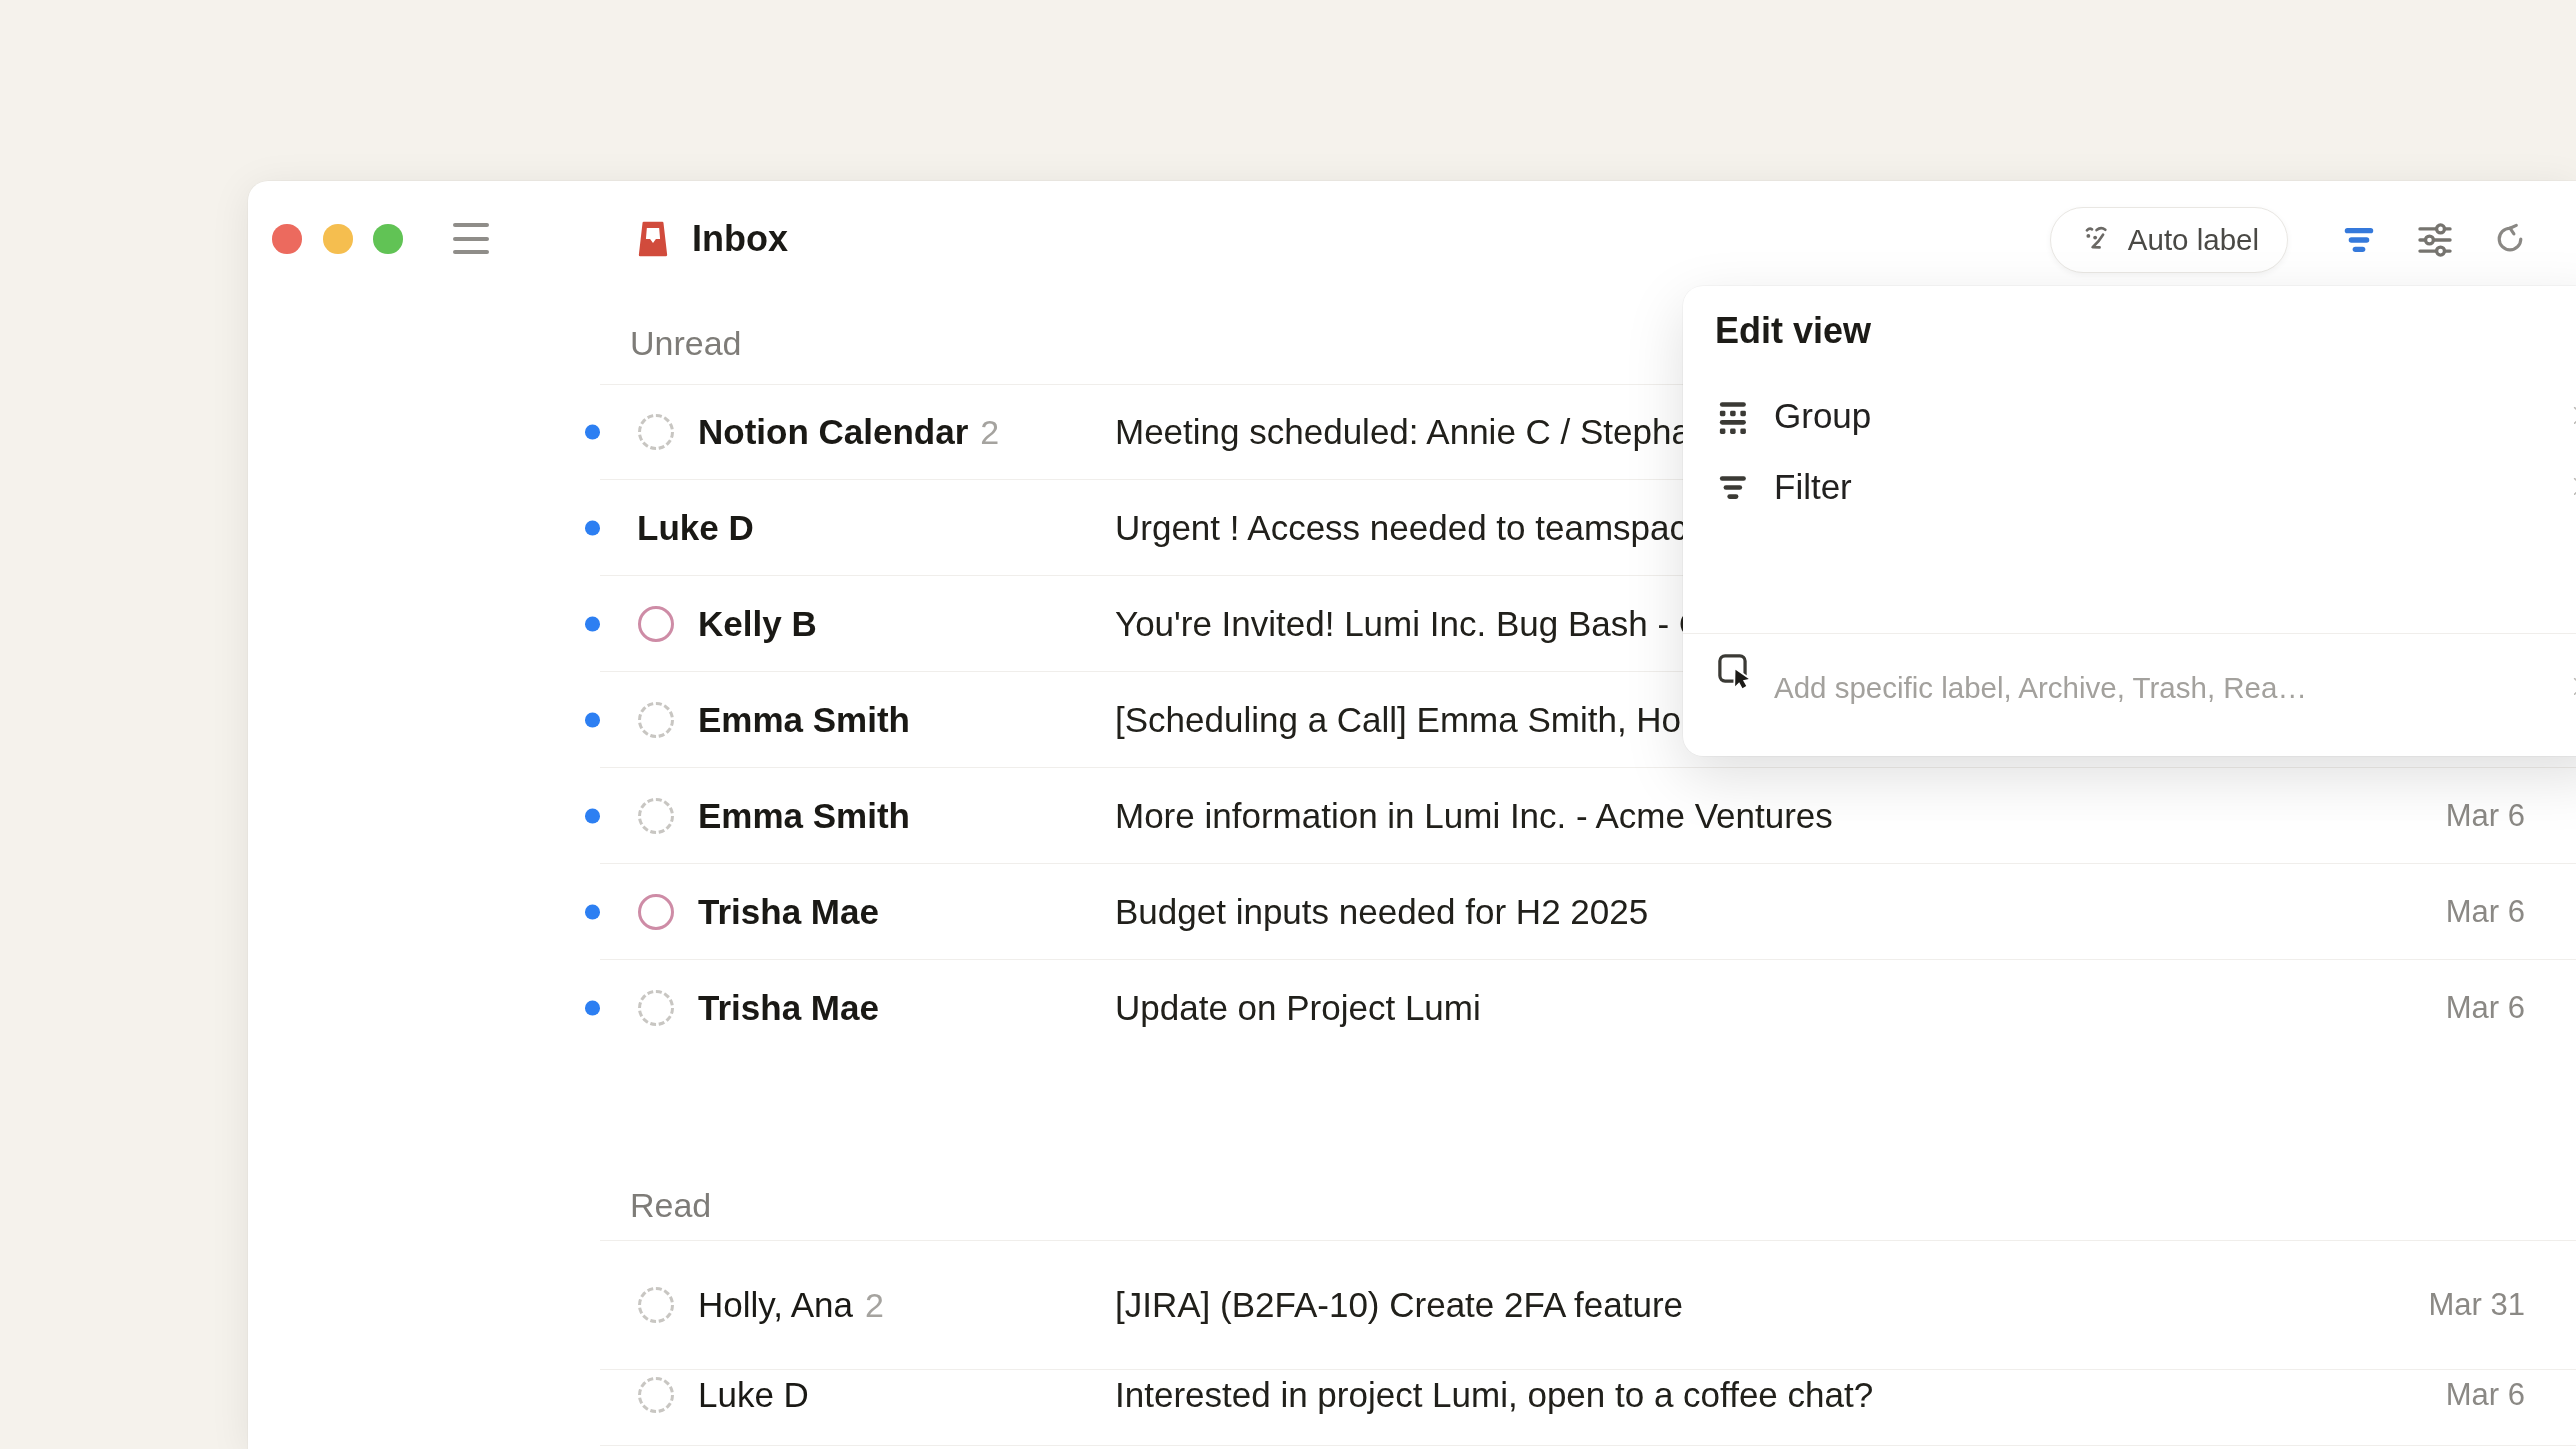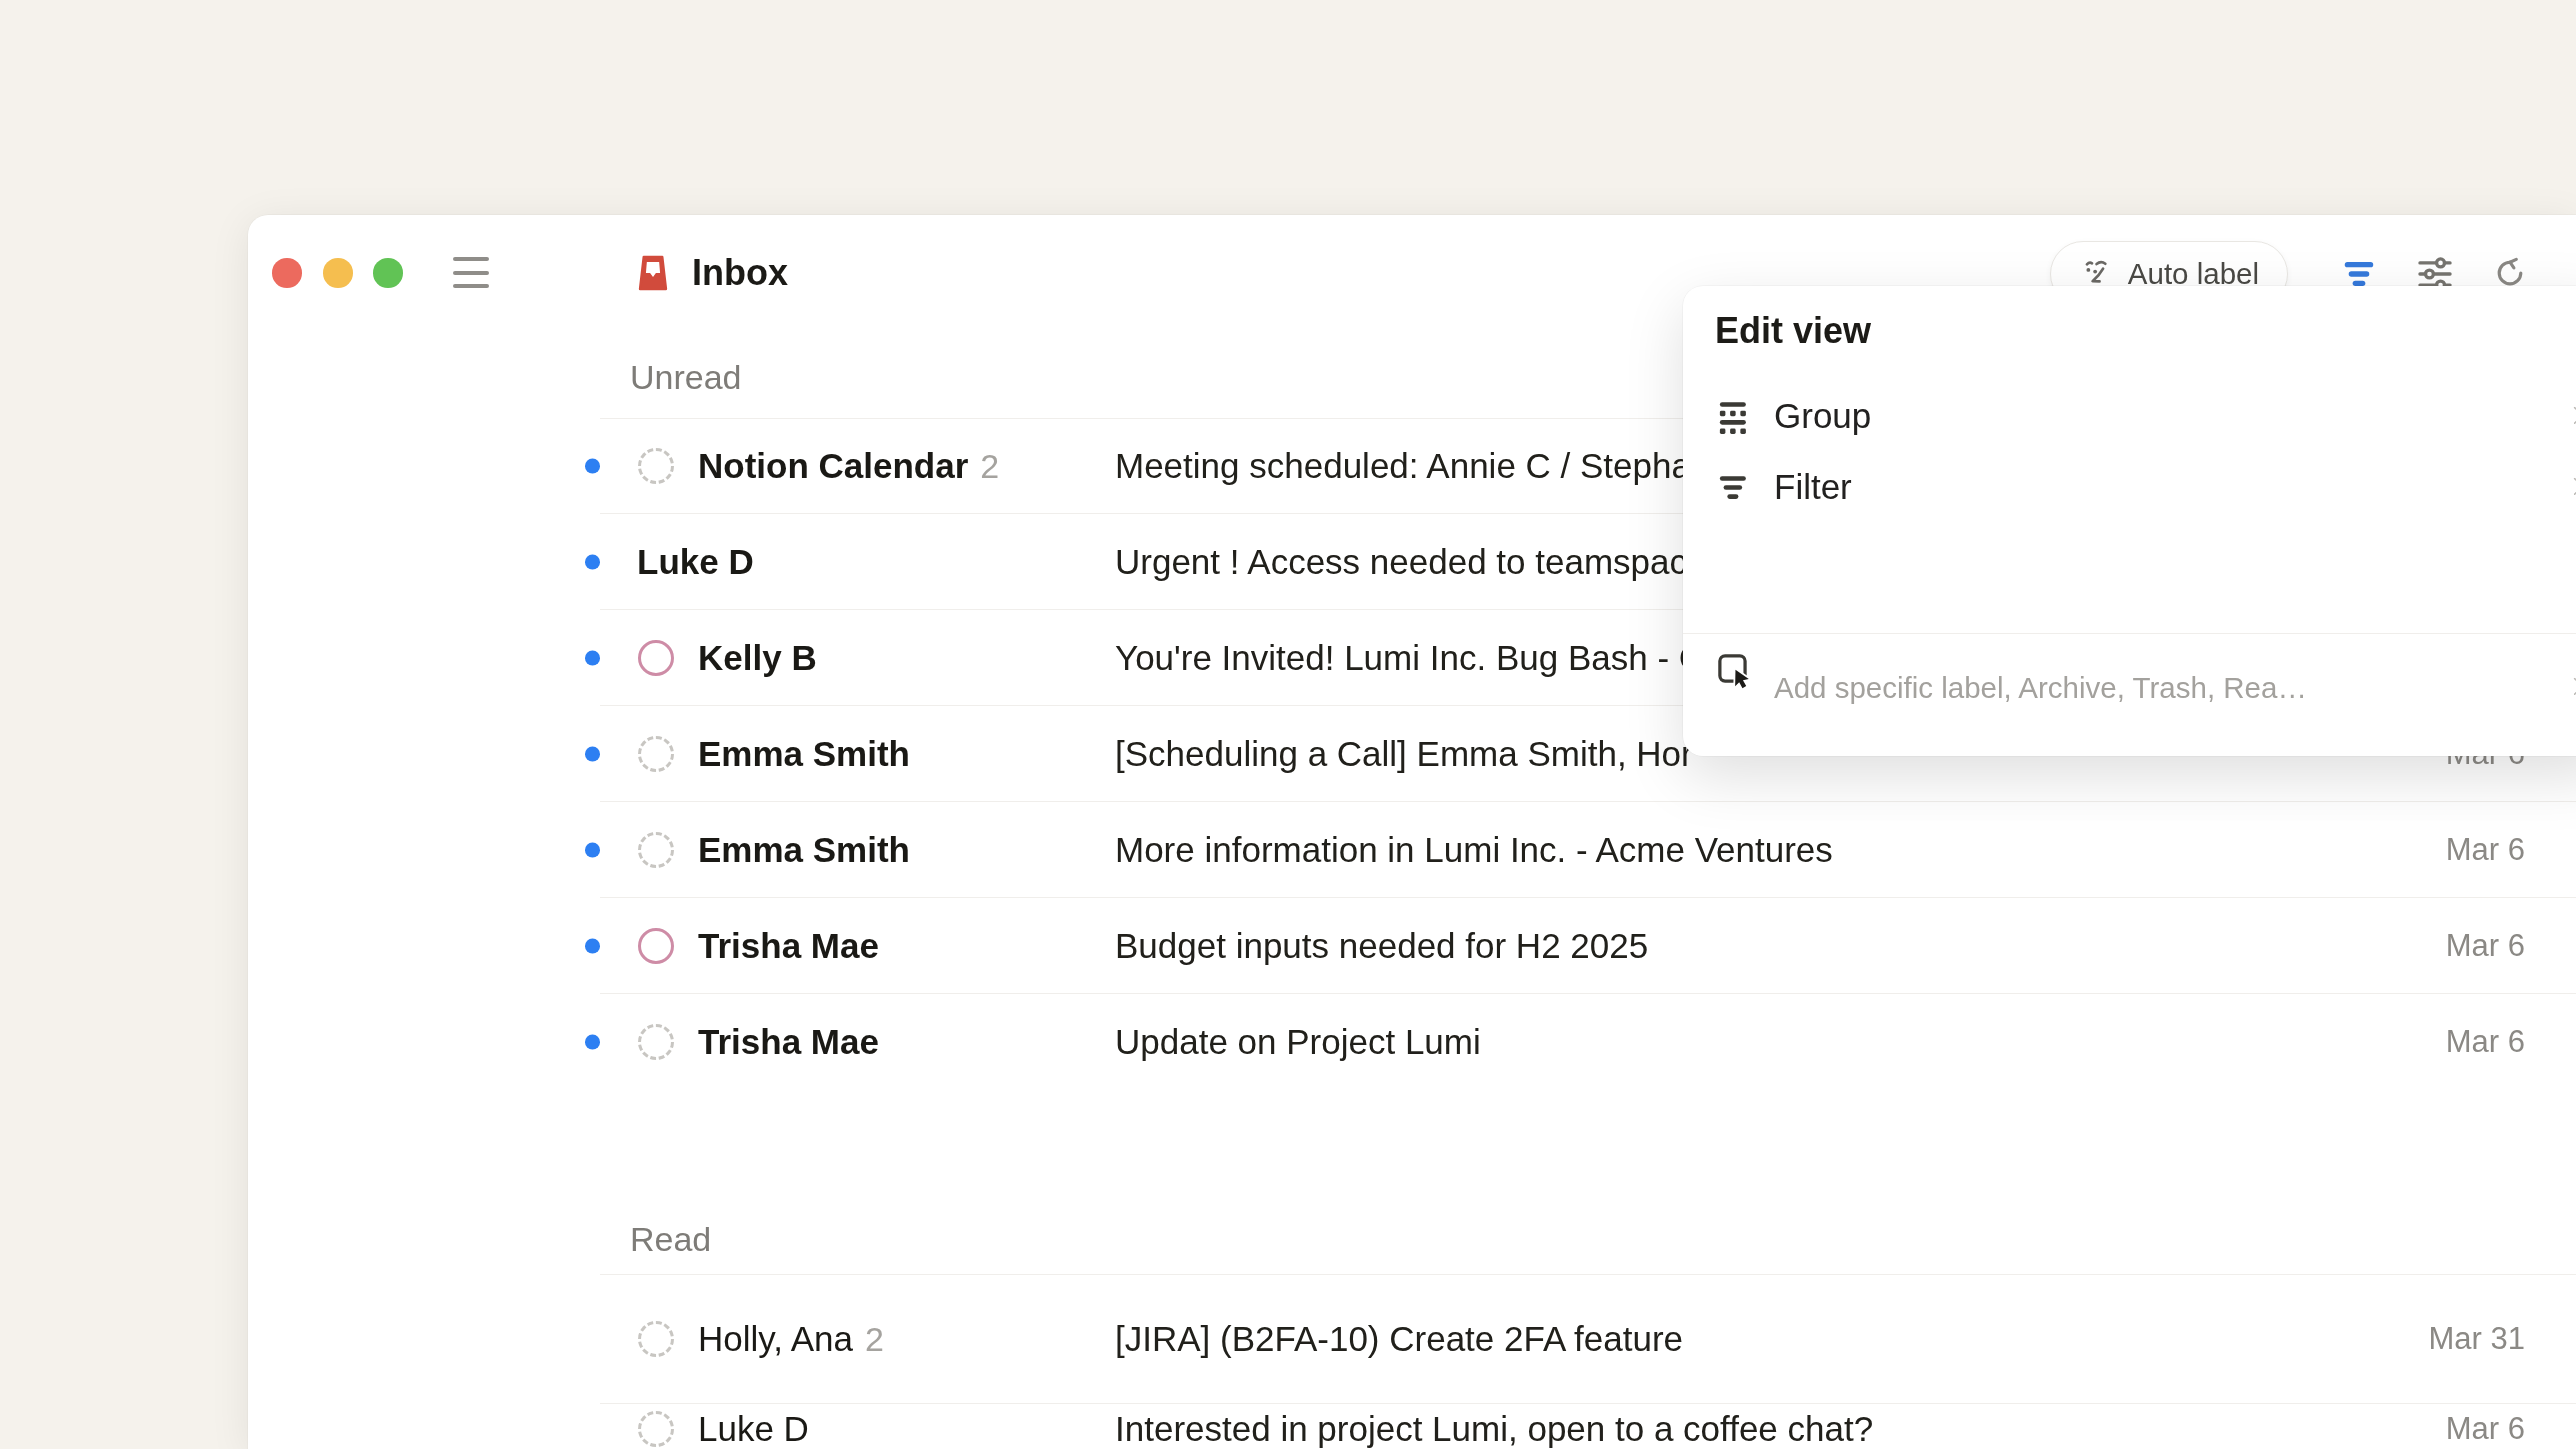--- a/index.html
+++ b/index.html
@@ -1,19 +1,19 @@
 <!DOCTYPE html>
 <html style="font-size:10.7px"><head>
 <meta charset="utf-8">
 <style>
   html,body{margin:0;padding:0;background:#F5F2EC;}
   #screen{position:relative;width:2576px;height:1449px;background:#F5F2EC;
           font-family:"Liberation Sans",sans-serif;overflow:hidden;}
   .window{position:absolute;left:248px;top:181px;right:0;bottom:0;background:#FFFFFF;
-          border-radius:20px 0 0 0;box-shadow:0 6.7px 40px rgba(0,0,0,.08),0 0 0 0.7px rgba(0,0,0,.03);margin-top:34px;}
+          border-radius:20px 0 0 0;box-shadow:0 6.7px 40px rgba(0,0,0,.08),0 0 0 0.7px rgba(0,0,0,.03);}
   
   .light{position:absolute;width:29.5px;height:29.5px;border-radius:50%;top:43px;}
   .light.red{left:24px;background:#EC6A5E;}
   .light.yellow{left:75px;background:#F5BE4F;}
   .light.green{left:125px;background:#61C355;}
   .hamburger{position:absolute;left:205px;top:41px;width:36px;height:34px;cursor:pointer;}
   .hamburger i{position:absolute;left:0;right:0;height:4px;border-radius:2px;background:#8F8D89;display:block;}
   .hamburger i:nth-child(1){top:1.3px}.hamburger i:nth-child(2){top:14.8px}.hamburger i:nth-child(3){top:28px}
   .inbox-icon{position:absolute;left:386px;top:38px;width:38px;height:40px;}
   .app-title{position:absolute;left:444px;top:38px;font-size:36px;font-weight:700;color:#1B1A16;line-height:40px;}

